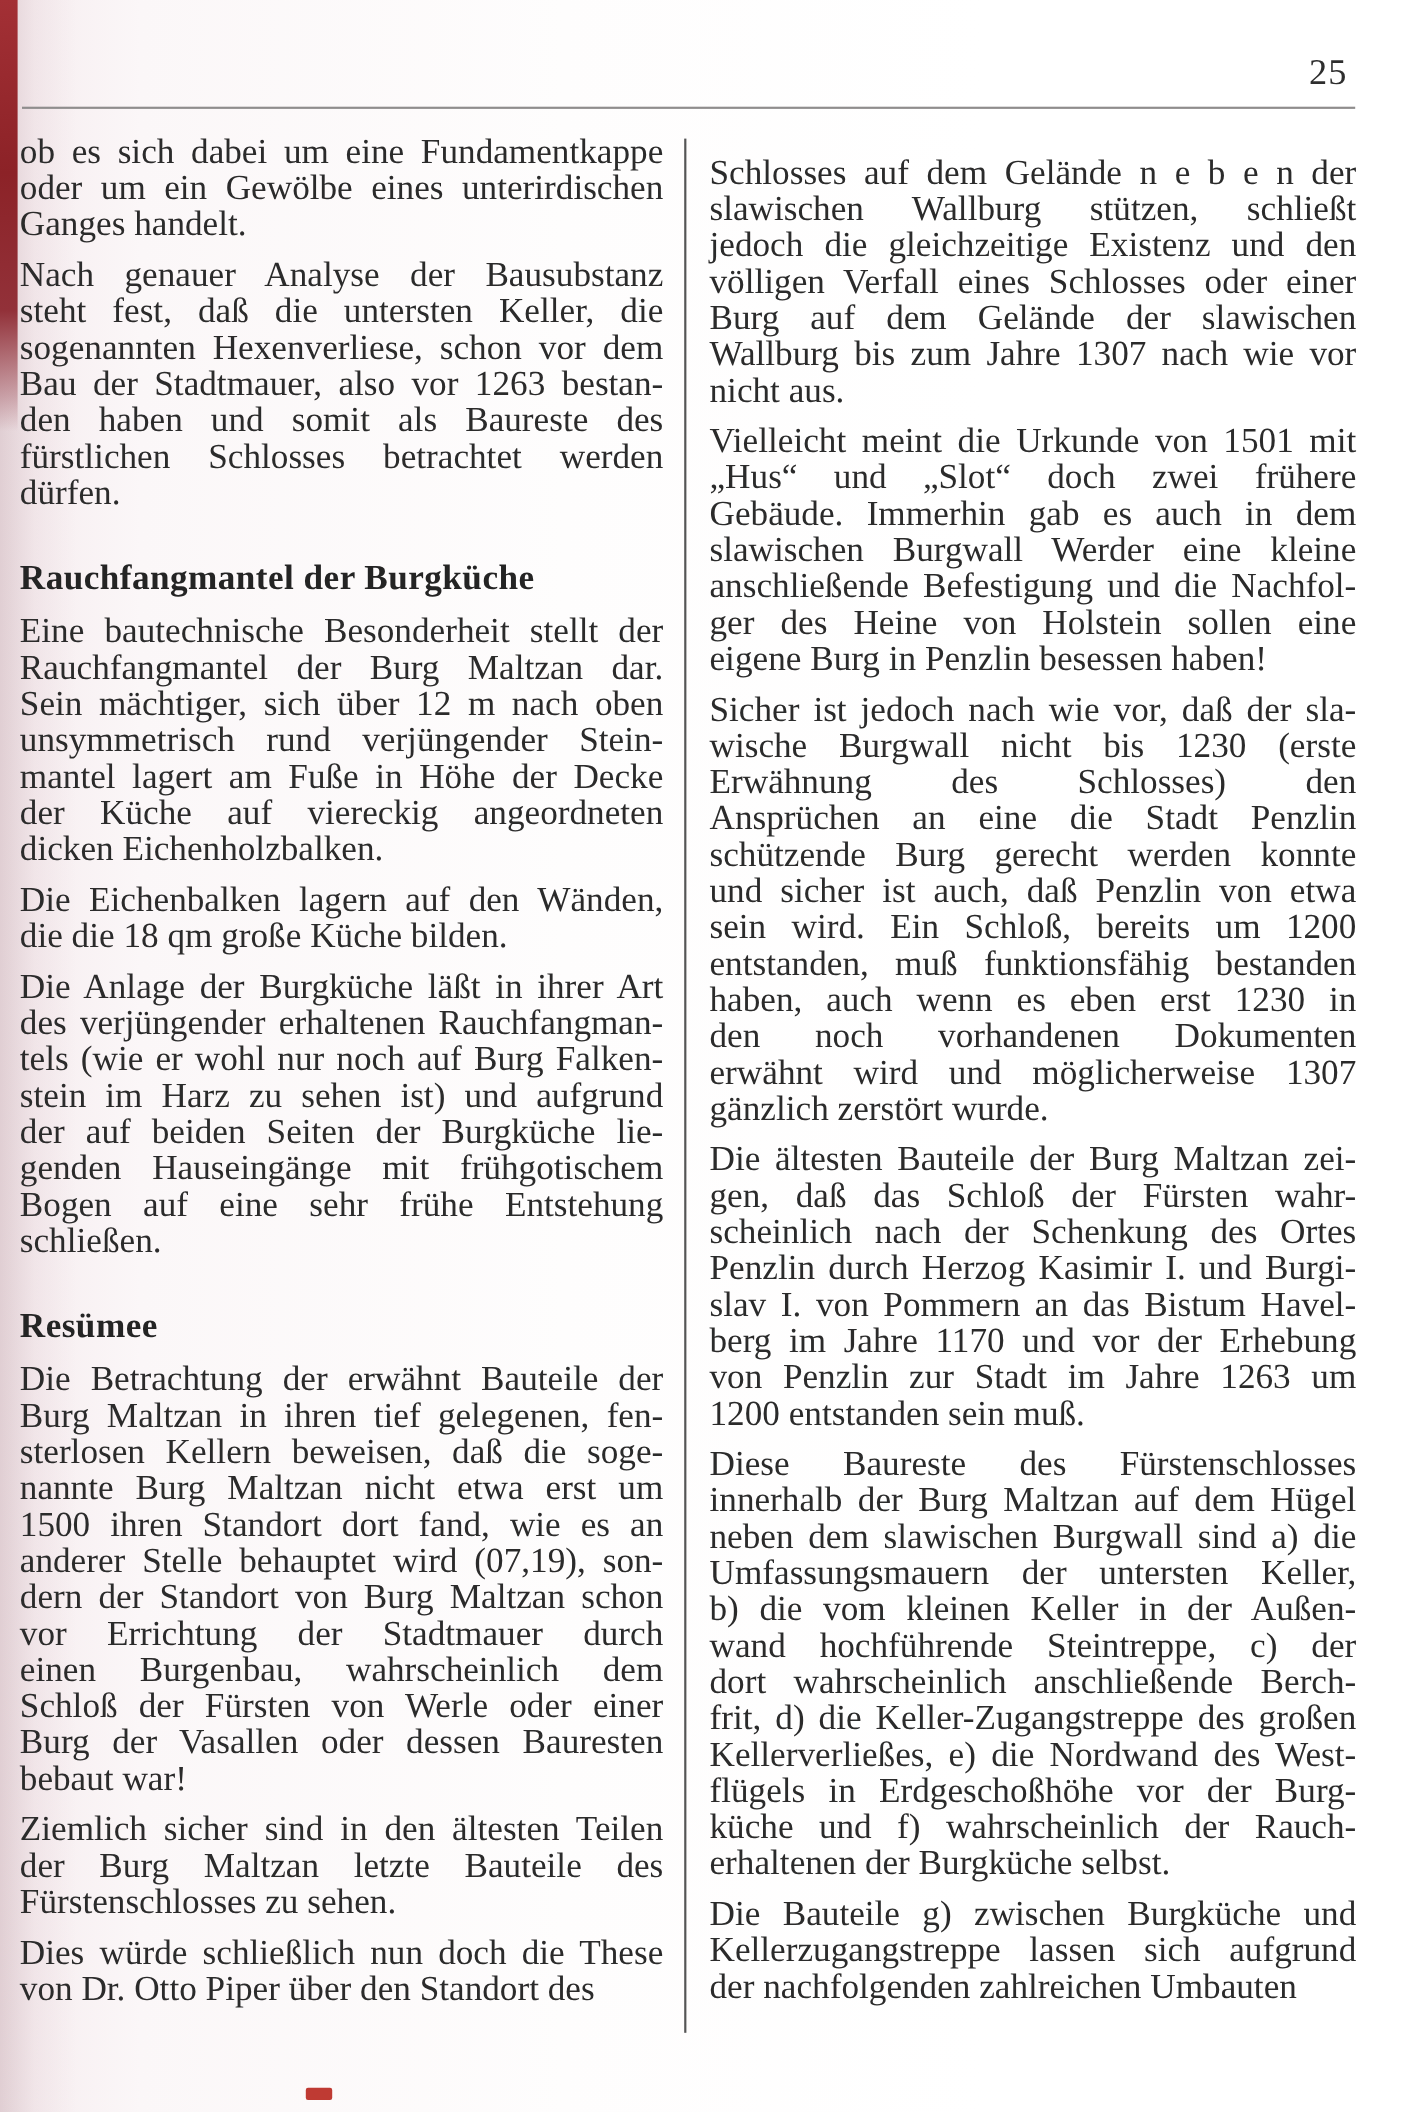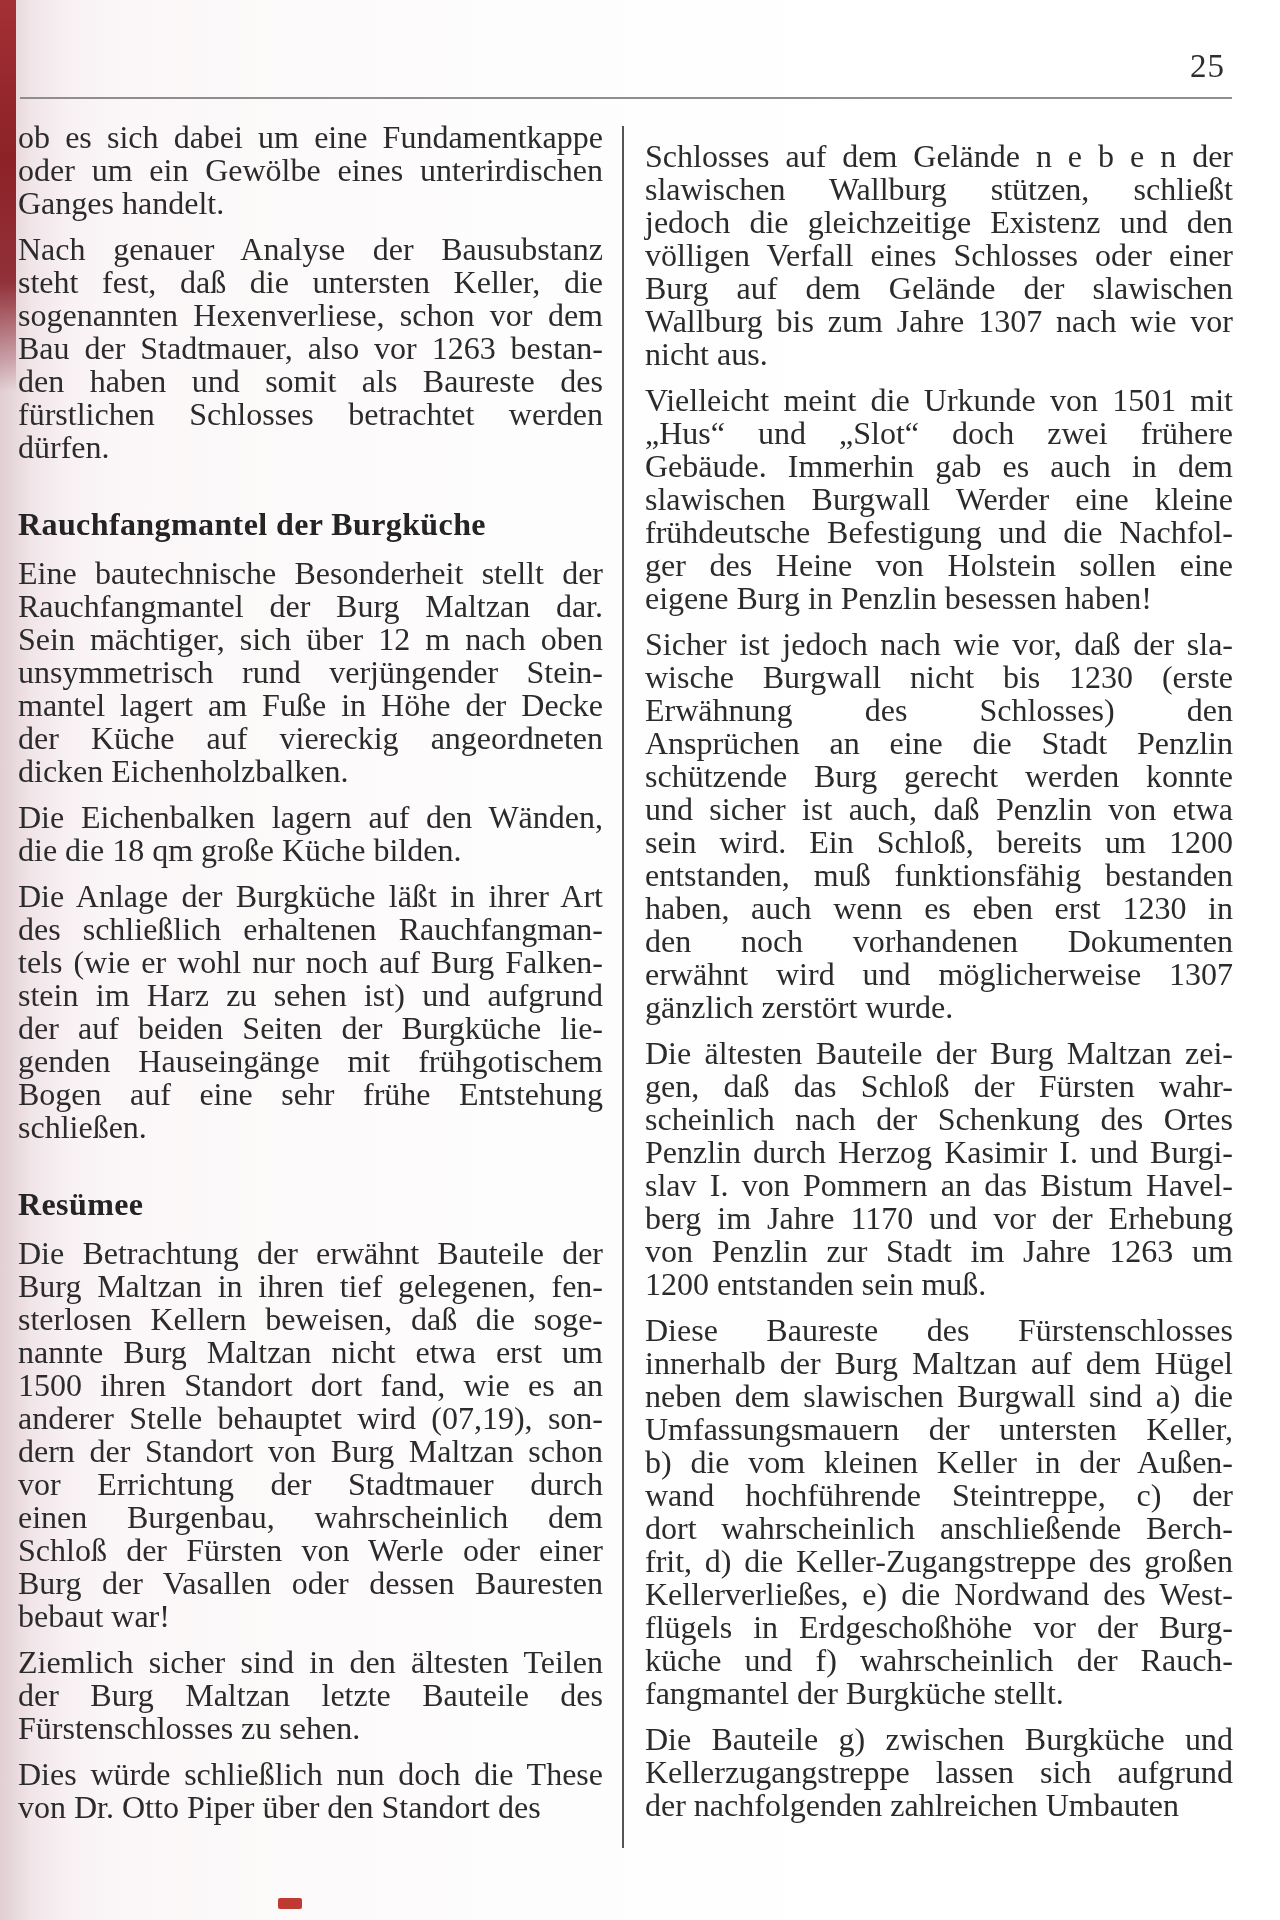--- a/index.html
+++ b/index.html
@@ -130,21 +130,21 @@
         <div class="line">mantel lagert am Fuße in Höhe der Decke</div>
         <div class="line">der Küche auf viereckig angeordneten</div>
         <div class="line final">dicken Eichenholzbalken.</div>
       </div>
       <div class="para block">
         <div class="line">Die Eichenbalken lagern auf den Wänden,</div>
         <div class="line final">die die 18 qm große Küche bilden.</div>
       </div>
       <div class="para block">
         <div class="line">Die Anlage der Burgküche läßt in ihrer Art</div>
-        <div class="line">des schließlich erhaltenen Rauchfangman-</div>
+        <div class="line">des verjüngender erhaltenen Rauchfangman-</div>
         <div class="line">tels (wie er wohl nur noch auf Burg Falken-</div>
         <div class="line">stein im Harz zu sehen ist) und aufgrund</div>
         <div class="line">der auf beiden Seiten der Burgküche lie-</div>
         <div class="line">genden Hauseingänge mit frühgotischem</div>
         <div class="line">Bogen auf eine sehr frühe Entstehung</div>
         <div class="line final">schließen.</div>
       </div>
       <div class="heading block">Resümee</div>
       <div class="para block">
         <div class="line">Die Betrachtung der erwähnt Bauteile der</div>
@@ -179,21 +179,21 @@
         <div class="line">völligen Verfall eines Schlosses oder einer</div>
         <div class="line">Burg auf dem Gelände der slawischen</div>
         <div class="line">Wallburg bis zum Jahre 1307 nach wie vor</div>
         <div class="line final">nicht aus.</div>
       </div>
       <div class="para block">
         <div class="line">Vielleicht meint die Urkunde von 1501 mit</div>
         <div class="line">„Hus“ und „Slot“ doch zwei frühere</div>
         <div class="line">Gebäude. Immerhin gab es auch in dem</div>
         <div class="line">slawischen Burgwall Werder eine kleine</div>
-        <div class="line">frühdeutsche Befestigung und die Nachfol-</div>
+        <div class="line">anschließende Befestigung und die Nachfol-</div>
         <div class="line">ger des Heine von Holstein sollen eine</div>
         <div class="line final">eigene Burg in Penzlin besessen haben!</div>
       </div>
       <div class="para block">
         <div class="line">Sicher ist jedoch nach wie vor, daß der sla-</div>
         <div class="line">wische Burgwall nicht bis 1230 (erste</div>
         <div class="line">Erwähnung des Schlosses) den</div>
         <div class="line">Ansprüchen an eine die Stadt Penzlin</div>
         <div class="line">schützende Burg gerecht werden konnte</div>
         <div class="line">und sicher ist auch, daß Penzlin von etwa</div>
@@ -219,21 +219,21 @@
         <div class="line">innerhalb der Burg Maltzan auf dem Hügel</div>
         <div class="line">neben dem slawischen Burgwall sind a) die</div>
         <div class="line">Umfassungsmauern der untersten Keller,</div>
         <div class="line">b) die vom kleinen Keller in der Außen-</div>
         <div class="line">wand hochführende Steintreppe, c) der</div>
         <div class="line">dort wahrscheinlich anschließende Berch-</div>
         <div class="line">frit, d) die Keller-Zugangstreppe des großen</div>
         <div class="line">Kellerverließes, e) die Nordwand des West-</div>
         <div class="line">flügels in Erdgeschoßhöhe vor der Burg-</div>
         <div class="line">küche und f) wahrscheinlich der Rauch-</div>
-        <div class="line final">fangmantel der Burgküche stellt.</div>
+        <div class="line final">erhaltenen der Burgküche selbst.</div>
       </div>
       <div class="para block">
         <div class="line">Die Bauteile g) zwischen Burgküche und</div>
         <div class="line">Kellerzugangstreppe lassen sich aufgrund</div>
         <div class="line final">der nachfolgenden zahlreichen Umbauten</div>
       </div>
     </div>
   <div class="red-tick"></div>
 </div>
 

